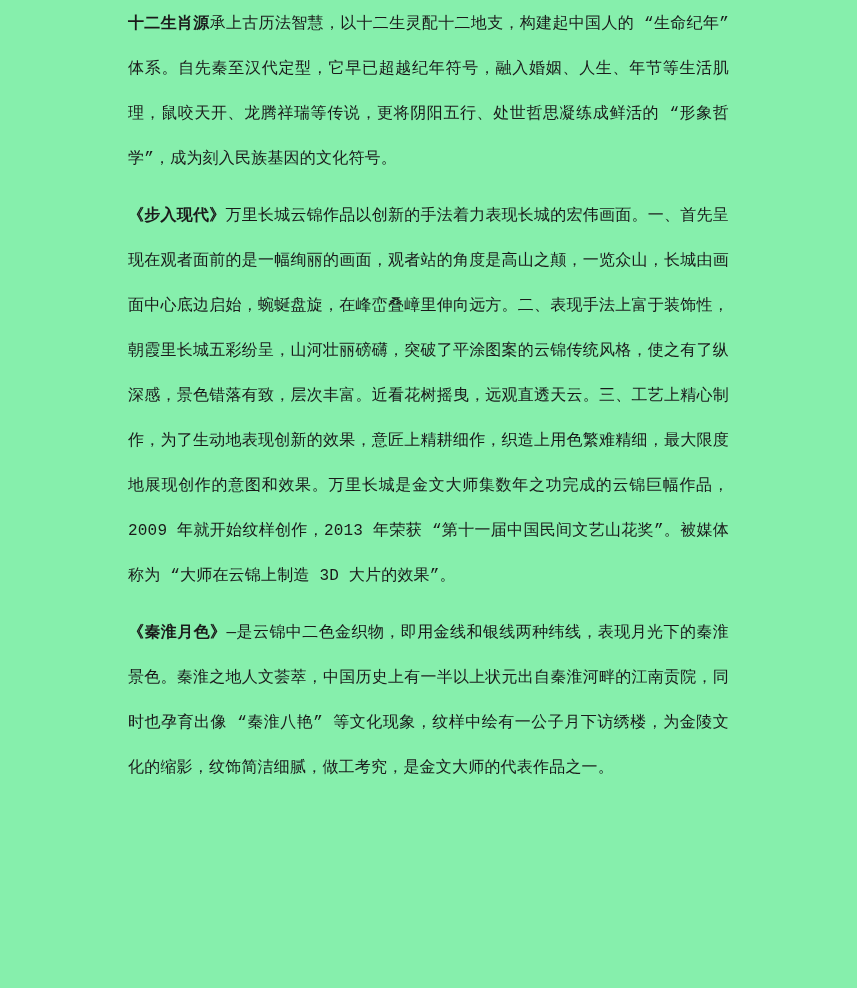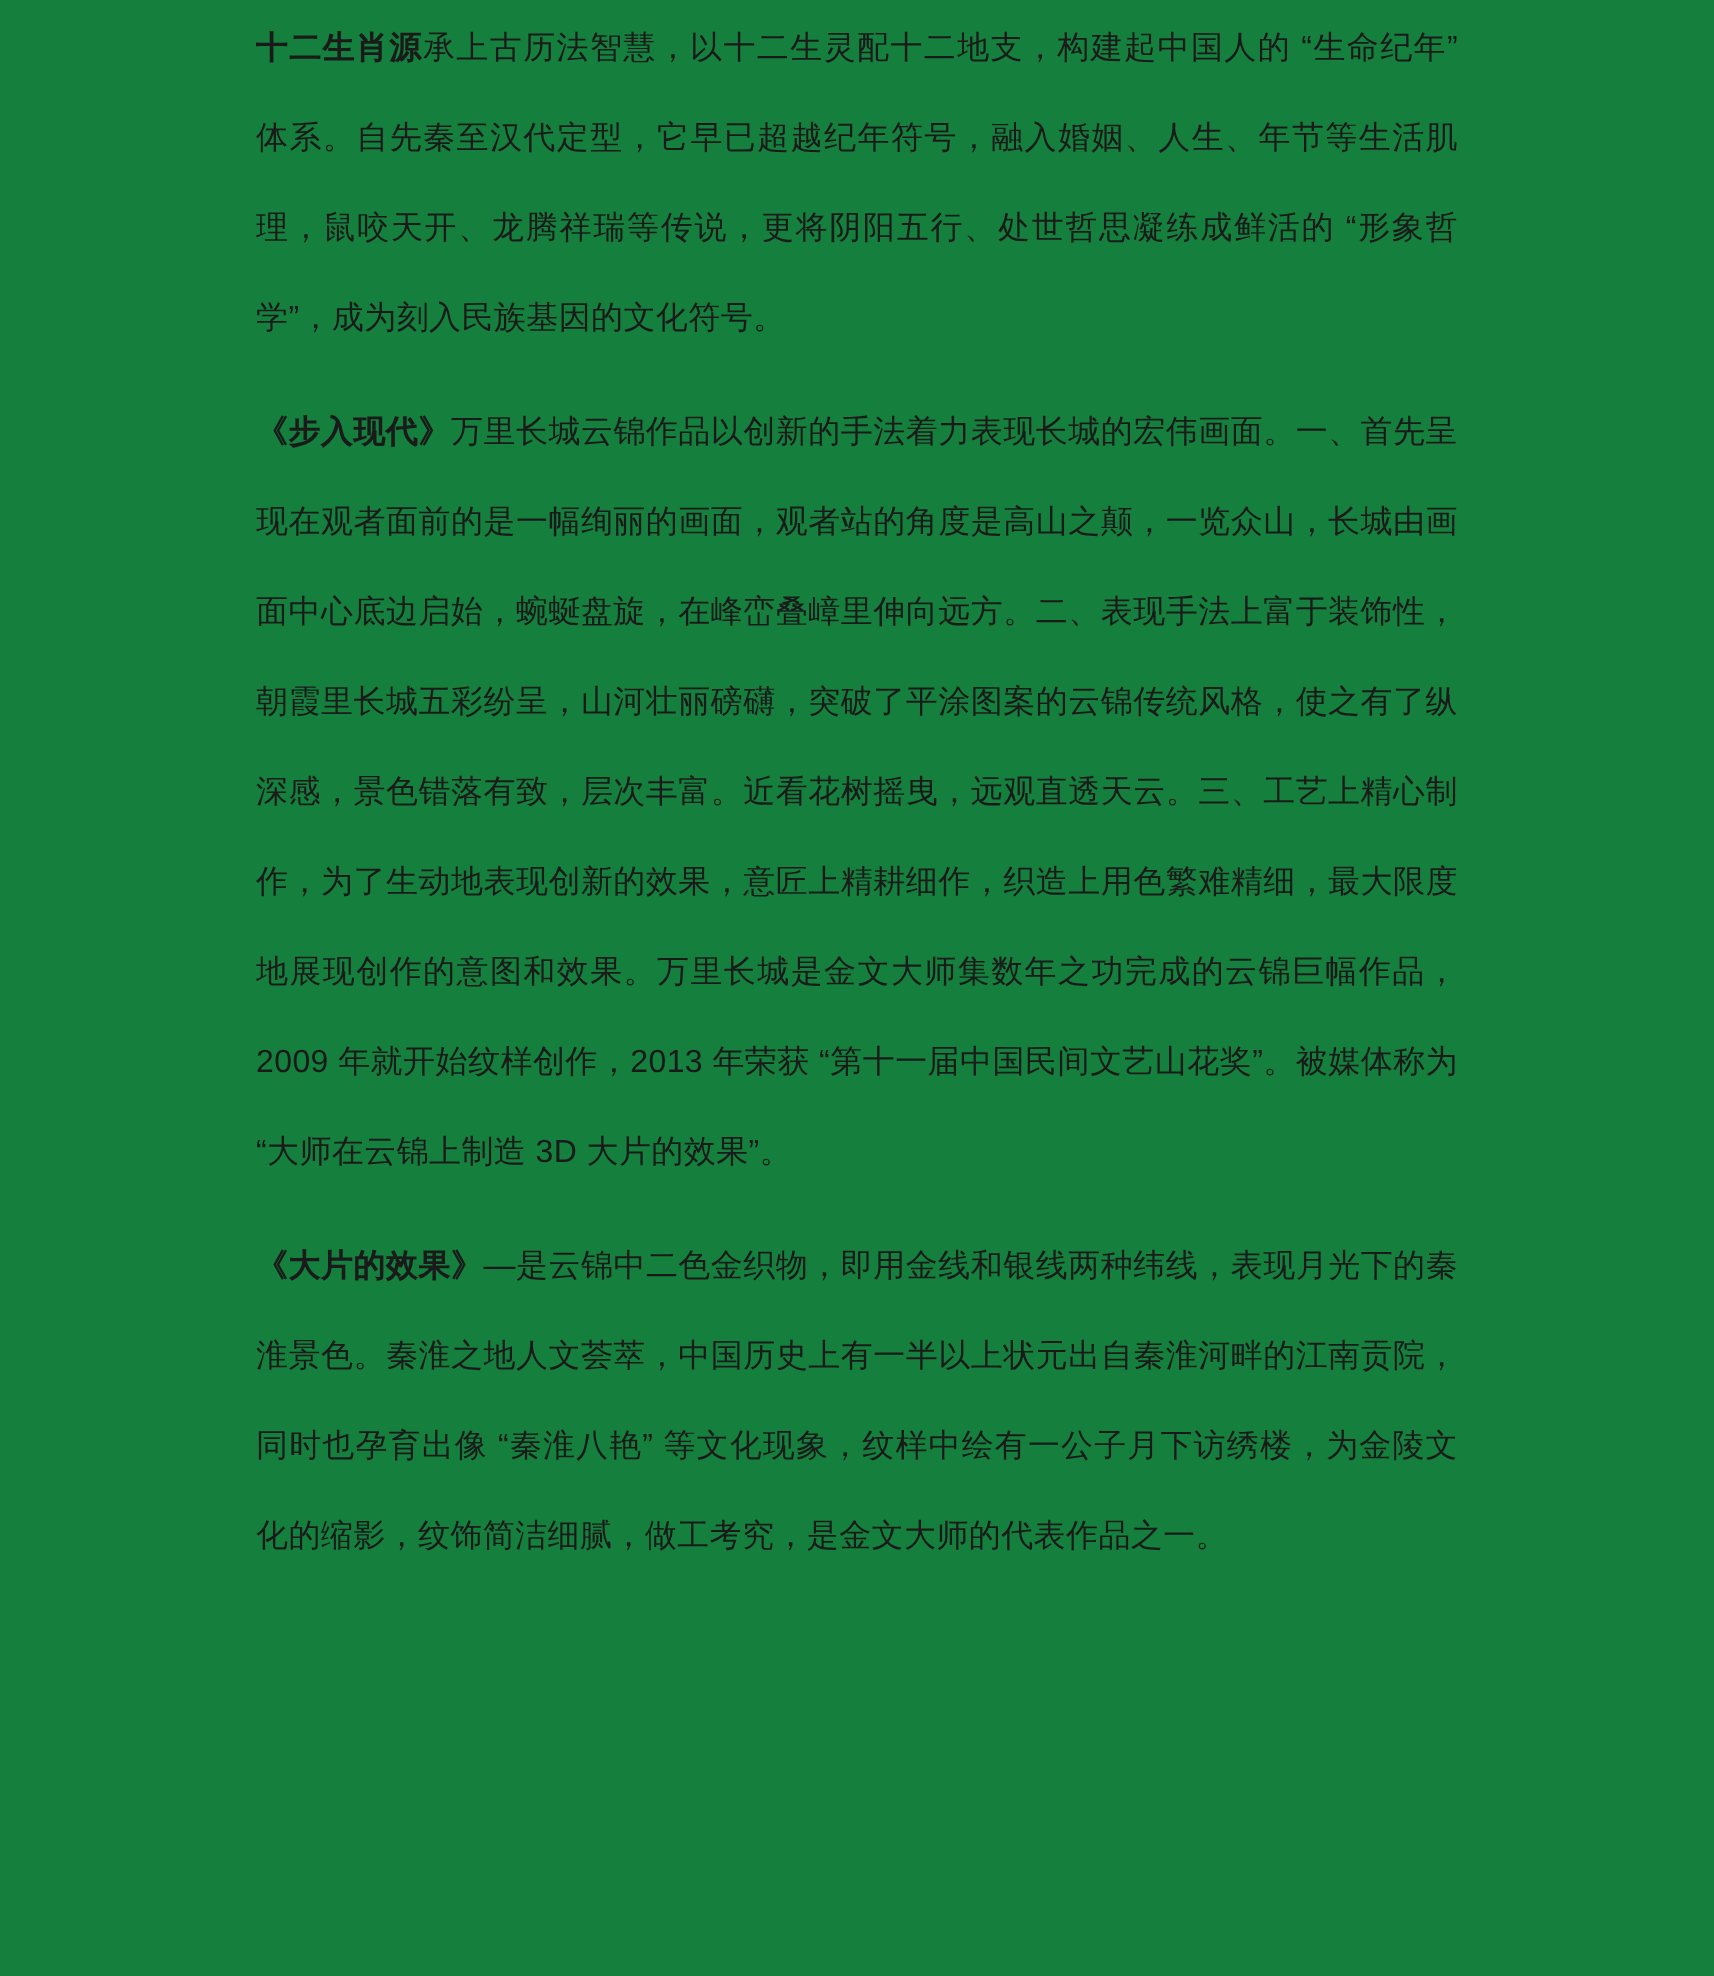--- a/index.html
+++ b/index.html
@@ -10,23 +10,24 @@
   body {
     width: 857px;
     height: 988px;
     overflow: hidden;
     font-family: "Liberation Sans", "DejaVu Sans", sans-serif;
     color: #1a1a1a;
   }
   .doc-page {
     width: 857px;
     height: 988px;
-    background: #15803d;
+    background: #86efac;
     box-sizing: border-box;
     padding-top: 2px;
+    font-family: Liberation Mono, monospace;
   }
   .doc-content {
     width: 601px;
     margin: 0 auto;
     font-size: 16px;
     line-height: 45px;
     text-align: justify;
     text-justify: inter-ideograph;
     letter-spacing: 0.2px;
   }
@@ -50,17 +51,17 @@
     <p class="doc-paragraph">
       <span class="para-lead">十二生肖源</span><span class="para-body">承上古历法智慧，以十二生灵配十二地支，构建起中国人的 “生命纪年” 体系。自先秦至汉代定型，它早已超越纪年符号，融入婚姻、人生、年节等生活肌理，鼠咬天开、龙腾祥瑞等传说，更将阴阳五行、处世哲思凝练成鲜活的 “形象哲学”，成为刻入民族基因的文化符号。</span>
     </p>
 
 
     <p class="doc-paragraph">
       <span class="para-lead">《步入现代》</span><span class="para-body">万里长城云锦作品以创新的手法着力表现长城的宏伟画面。一、首先呈现在观者面前的是一幅绚丽的画面，观者站的角度是高山之颠，一览众山，长城由画面中心底边启始，蜿蜒盘旋，在峰峦叠嶂里伸向远方。二、表现手法上富于装饰性，朝霞里长城五彩纷呈，山河壮丽磅礴，突破了平涂图案的云锦传统风格，使之有了纵深感，景色错落有致，层次丰富。近看花树摇曳，远观直透天云。三、工艺上精心制作，为了生动地表现创新的效果，意匠上精耕细作，织造上用色繁难精细，最大限度地展现创作的意图和效果。万里长城是金文大师集数年之功完成的云锦巨幅作品，2009 年就开始纹样创作，2013 年荣获 “第十一届中国民间文艺山花奖”。被媒体称为 “大师在云锦上制造 3D 大片的效果”。</span>
     </p>
 
     <p class="doc-paragraph">
-      <span class="para-lead">《大片的效果》</span><span class="para-body">—是云锦中二色金织物，即用金线和银线两种纬线，表现月光下的秦淮景色。秦淮之地人文荟萃，中国历史上有一半以上状元出自秦淮河畔的江南贡院，同时也孕育出像 “秦淮八艳” 等文化现象，纹样中绘有一公子月下访绣楼，为金陵文化的缩影，纹饰简洁细腻，做工考究，是金文大师的代表作品之一。</span>
+      <span class="para-lead">《秦淮月色》</span><span class="para-body">—是云锦中二色金织物，即用金线和银线两种纬线，表现月光下的秦淮景色。秦淮之地人文荟萃，中国历史上有一半以上状元出自秦淮河畔的江南贡院，同时也孕育出像 “秦淮八艳” 等文化现象，纹样中绘有一公子月下访绣楼，为金陵文化的缩影，纹饰简洁细腻，做工考究，是金文大师的代表作品之一。</span>
     </p>
 
   </div>
 </div>
 
 </body></html>

